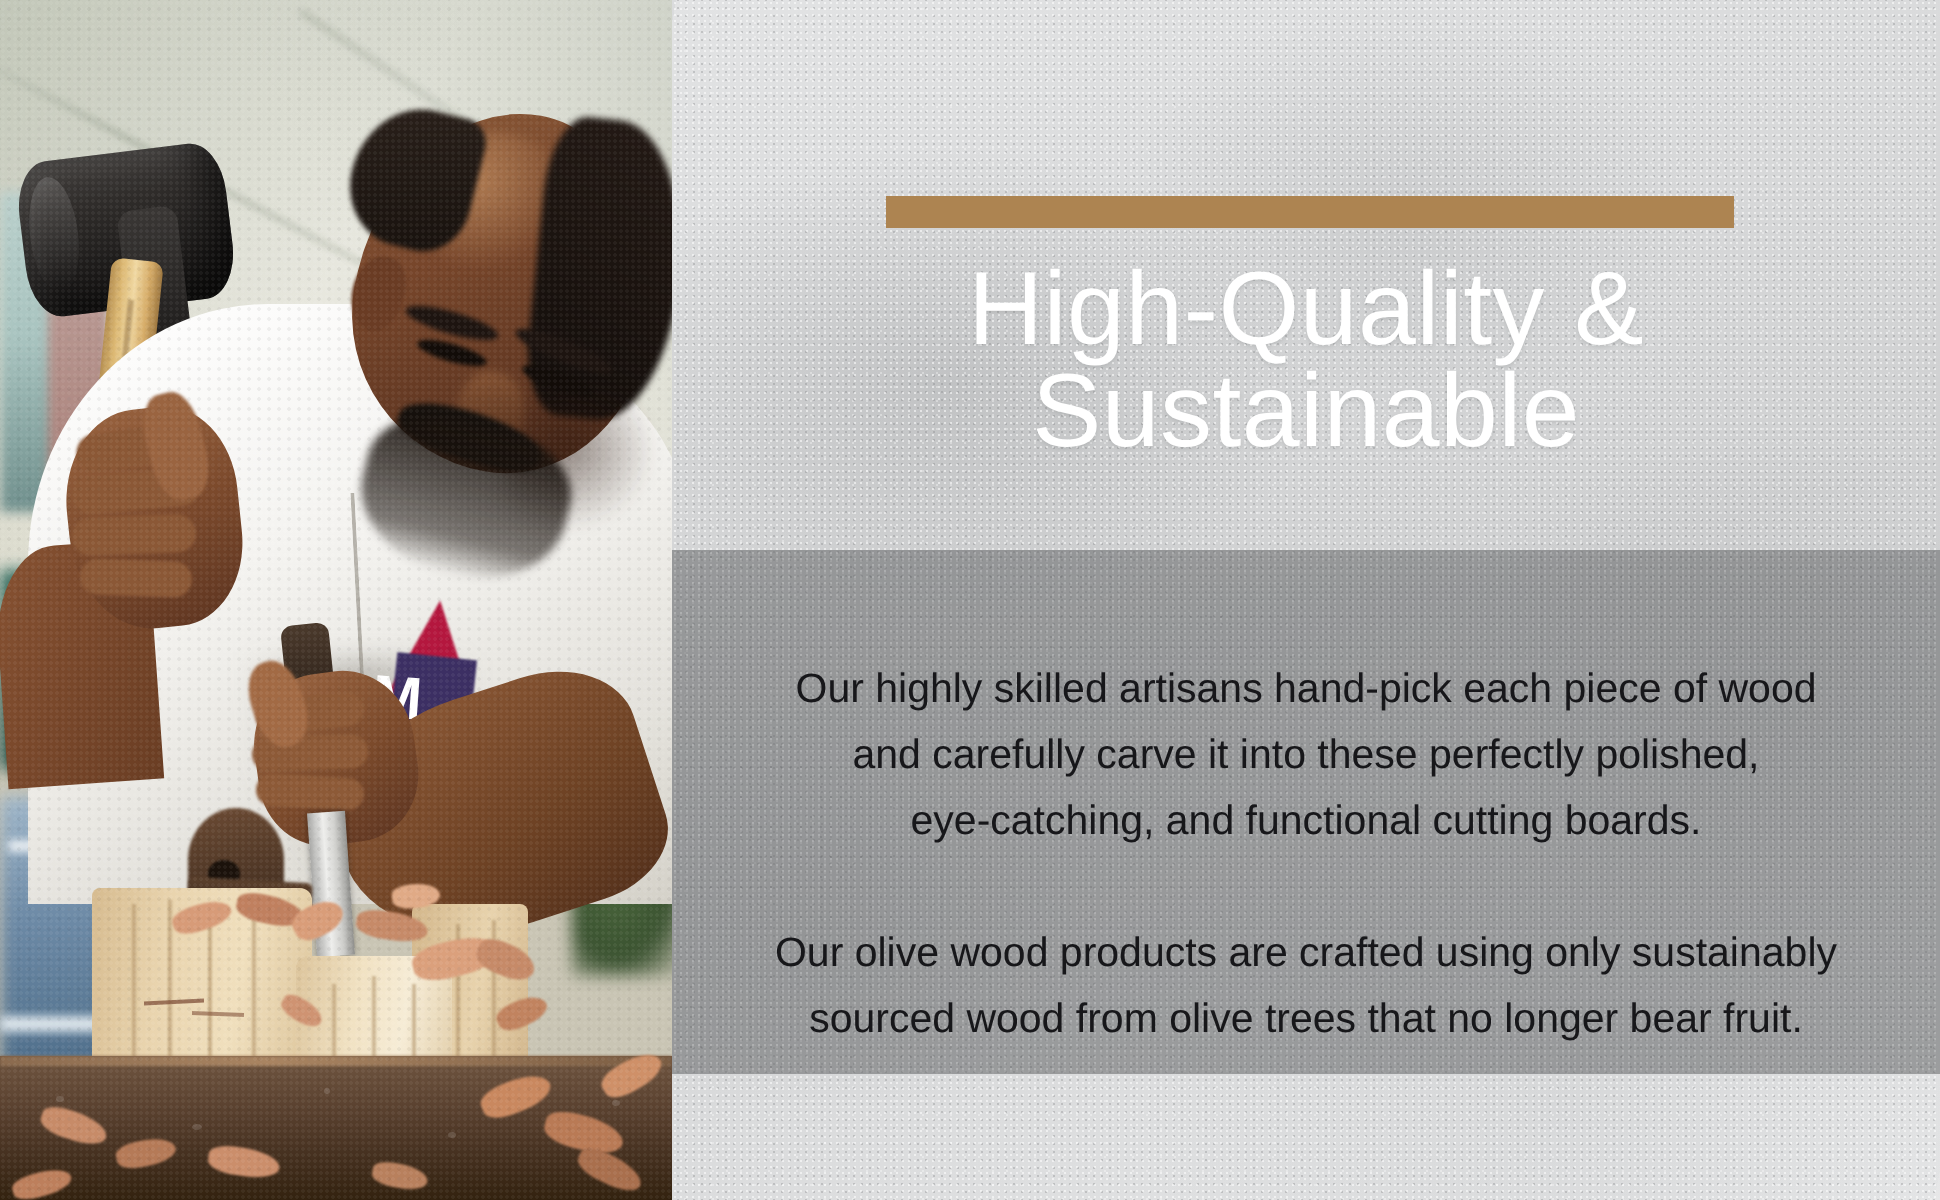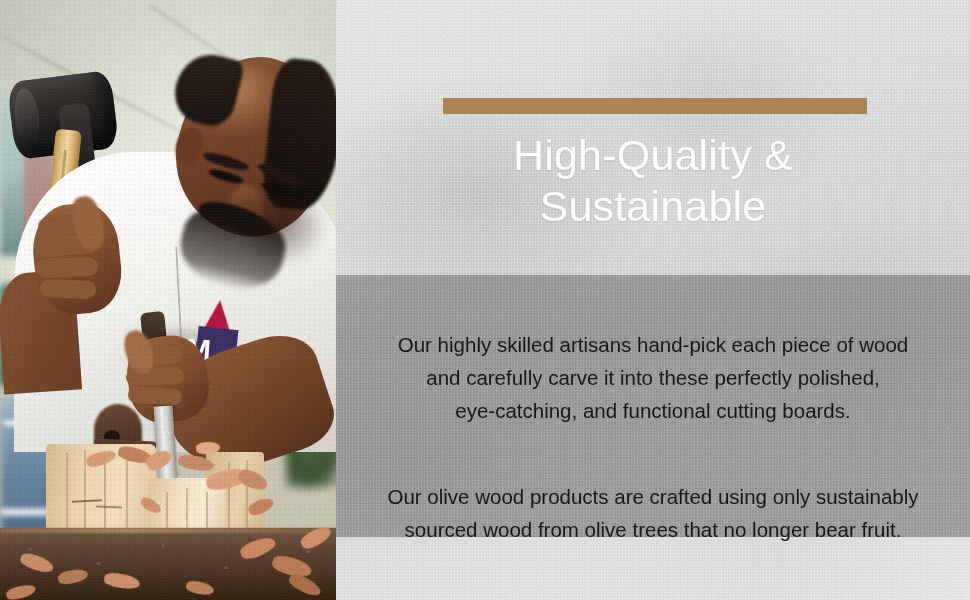--- a/index.html
+++ b/index.html
@@ -560,21 +560,21 @@
 
   
   .heading {
     position: absolute;
     left: 0; top: 130px;
     width: 634px;
     text-align: center;
     color: #ffffff;
     font-family: "Liberation Sans", sans-serif;
     font-weight: 300;
-    font-size: 43px;
+    font-size: 52px;
     line-height: 51px;
     letter-spacing: .2px;
     white-space: pre-line;
     text-shadow: 0 1px 2px rgba(110,112,114,.22);
   }
 
   
   .gray-band {
     position: absolute;
     left: 0; top: 275px;
@@ -597,21 +597,21 @@
     left: 8px; top: 20px;
     width: 618px;
     text-align: center;
     color: #17171a;
     font-family: "Liberation Sans", sans-serif;
     font-weight: 400;
     font-size: 20.5px;
     line-height: 33px;
     white-space: pre-line;
   }
-  .body-copy .para2 { display: block; margin-top: 53px; }
+  .body-copy .para2 { display: block; margin-top: 33px; }
 </style>
 </head>
 <body>
 
 <div id="banner">
 
   <div class="photo-panel">
     <div class="bg-canopy"></div>
     <div class="canopy-seam"></div>
     <div class="canopy-seam2"></div>

